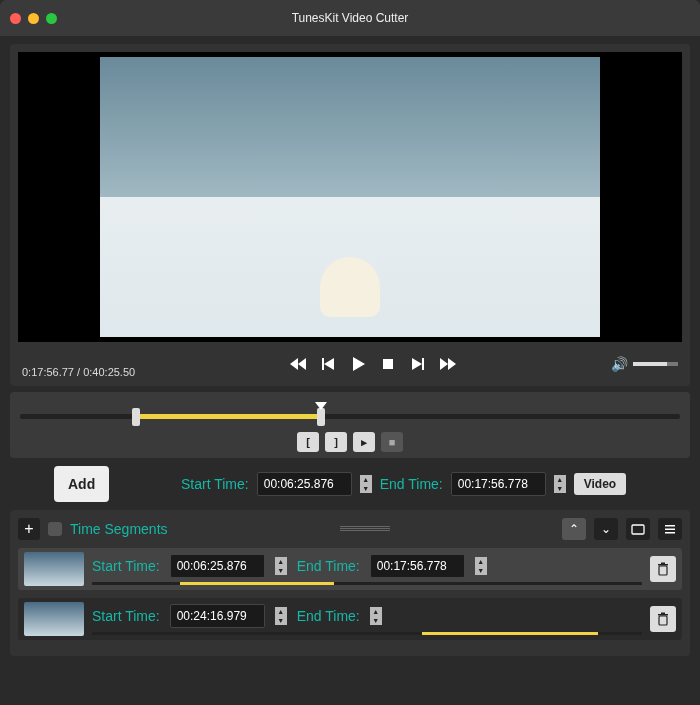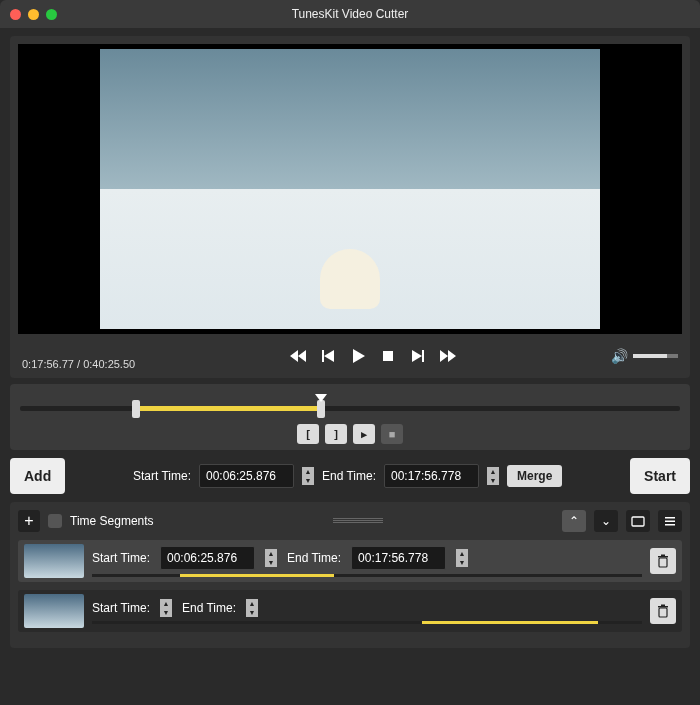--- a/index.html
+++ b/index.html
@@ -1,17 +1,17 @@
 <!DOCTYPE html>
 <html><head>
 <meta charset="utf-8">
 <style>
 *{box-sizing:border-box;margin:0;padding:0;font-family:-apple-system,Helvetica,Arial,sans-serif;}
 body{background:#2a2a2a;width:700px;height:705px;overflow:hidden;color:#fff;font-size:12px;}
-.titlebar{height:28px;background:#3a3a3a;display:flex;align-items:center;position:relative;border-top-left-radius:6px;border-top-right-radius:6px;}
+.titlebar{height:36px;background:#3a3a3a;display:flex;align-items:center;position:relative;border-top-left-radius:6px;border-top-right-radius:6px;}
 .traffic{display:flex;gap:7px;margin-left:10px;}
 .dot{width:11px;height:11px;border-radius:50%;}
 .dot.r{background:#ff5f57;}
 .dot.y{background:#febc2e;}
 .dot.g{background:#28c840;}
 .title{position:absolute;left:0;right:0;text-align:center;font-size:12px;color:#eee;}
 .preview-area{margin:8px 10px 0;background:#333;border-radius:4px;padding:8px 8px 4px;}
 .video{height:290px;background:#000;display:flex;justify-content:center;align-items:center;}
 .frame{width:500px;height:280px;background:linear-gradient(to bottom,#6a8a9a 0%,#a0b8c2 50%,#e8eef0 50%,#dfe8ec 100%);position:relative;}
 .bears{position:absolute;bottom:20px;left:50%;transform:translateX(-50%);width:60px;height:60px;background:#f5f0e0;border-radius:30px 30px 10px 10px;}
@@ -32,22 +32,22 @@
 .handle{position:absolute;top:6px;width:8px;height:18px;background:#ddd;border-radius:2px;}
 .h1{left:17%;}
 .h2{left:45%;}
 .playhead{position:absolute;top:0;left:45%;width:0;height:0;border-left:6px solid transparent;border-right:6px solid transparent;border-top:8px solid #fff;margin-left:-2px;}
 
 .markers{display:flex;gap:6px;justify-content:center;margin-top:2px;}
 .mbtn{width:22px;height:20px;background:#ddd;color:#222;border-radius:3px;display:flex;align-items:center;justify-content:center;font-weight:bold;font-size:11px;cursor:pointer;}
 .mbtn.dark{background:#555;color:#aaa;}
 
 .cutrow{display:flex;align-items:center;gap:8px;margin:8px 10px 0;}
-.btn{background:#eee;color:#222;padding:10px 14px;border-radius:4px;font-size:14px;font-weight:bold;cursor:pointer;border:none;}
-.label{font-size:12px;color:#ffffff;}
+.btn{background:#eee;color:#222;padding:10px 14px;border-radius:4px;font-size:14px;font-weight:bold;cursor:pointer;border:none;margin-left:44px;}
+.label{font-size:14px;color:#14b8a6;}
 .timeinput{background:#1a1a1a;color:#fff;padding:4px 6px;font-size:12px;border:1px solid #444;border-radius:2px;width:95px;}
 .stepper{display:flex;flex-direction:column;gap:0;}
 .stepper div{width:12px;height:9px;background:#bbb;color:#222;font-size:7px;display:flex;align-items:center;justify-content:center;cursor:pointer;}
 .fmtbtn{background:#ddd;color:#222;padding:4px 10px;border-radius:3px;font-size:12px;cursor:pointer;font-weight:bold;}
 
 .segments{margin:8px 10px 0;background:#333;border-radius:4px;padding:8px;}
 .seghdr{display:flex;align-items:center;gap:8px;margin-bottom:8px;}
 .addseg{width:22px;height:22px;background:#222;color:#fff;border-radius:3px;display:flex;align-items:center;justify-content:center;font-size:16px;cursor:pointer;}
 .chk{width:14px;height:14px;border-radius:3px;background:#555;}
 .gripbar{flex:1;display:flex;justify-content:center;}
@@ -154,23 +154,22 @@
     <div class="stepper">
         <div>▲</div>
         <div>▼</div>
       </div>
     <span class="label">End Time:</span>
     <input class="timeinput" value="00:17:56.778" style="">
     <div class="stepper">
         <div>▲</div>
         <div>▼</div>
       </div>
-    <div class="fmtbtn">Merge</div>
-  </div>
-  <button class="btn">Start</button>
+    <div class="fmtbtn">Video</div>
+  </div>
 </div>
 
 <div class="segments">
   <div class="seghdr">
     <div class="addseg">+</div>
     <div class="chk"></div>
     <span class="label">Time Segments</span>
     <div class="gripbar">
         <div class="grip"></div>
       </div>
@@ -217,20 +216,21 @@
             <rect fill="#222" x="2" y="2" width="10" height="1.5"></rect>
             <rect fill="#222" x="5" y="0.5" width="4" height="1.5"></rect>
           </svg>
         </div>
       </div>
       <div class="segrow dk">
         <div class="thumb"></div>
         <div class="segtimes">
           <div class="row">
             <span class="label">Start Time:</span>
+            <input class="timeinput" value="00:24:16.979" style="">
             <div class="stepper">
               <div>▲</div>
               <div>▼</div>
             </div>
             <span class="label">End Time:</span>
             <div class="stepper">
               <div>▲</div>
               <div>▼</div>
             </div>
           </div>

